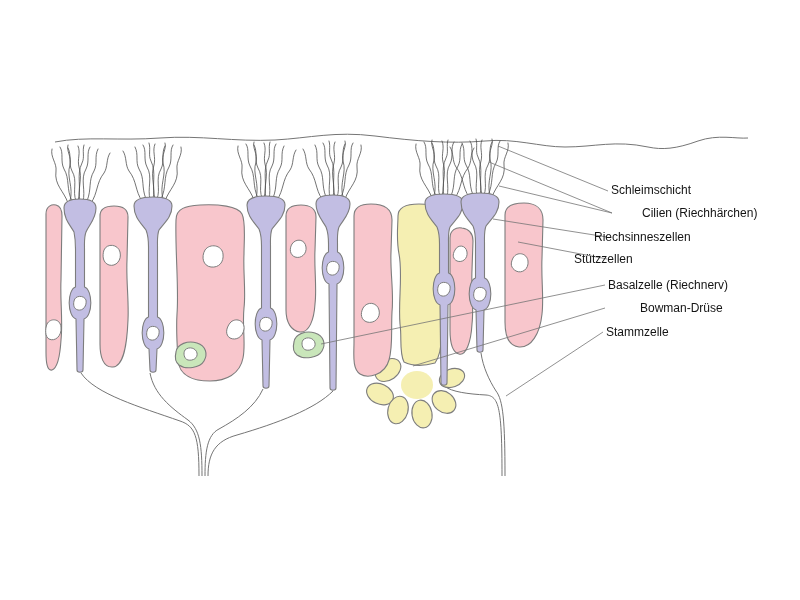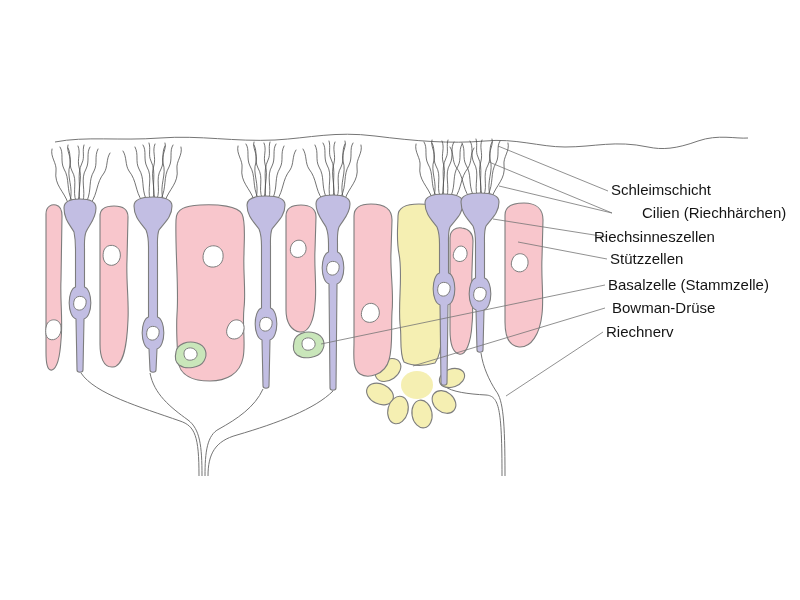--- a/index.html
+++ b/index.html
@@ -9,21 +9,21 @@
   .cell-outline{stroke:var(--outline,#7d7d7d);stroke-width:1.1;stroke-linejoin:round;}
   .pink{fill:var(--pink,#f8c6cc);}
   .purple{fill:var(--purple,#c2bee3);}
   .yellow{fill:var(--yellow,#f5efb2);}
   .green{fill:var(--green,#c9e6ba);}
   .hole{fill:#ffffff;stroke:var(--outline,#7d7d7d);stroke-width:1;}
   .cilium{fill:none;stroke:var(--cilia,#4f4f4f);stroke-width:0.8;stroke-linecap:round;}
   .mucus{fill:none;stroke:var(--line,#6e6e6e);stroke-width:1;}
   .nerve{fill:none;stroke:var(--line,#8a8a8a);stroke-width:1;}
   .leader{fill:none;stroke:var(--line,#6e6e6e);stroke-width:0.8;}
-  .label{position:absolute;font-size:15px;line-height:14px;color:#141414;white-space:nowrap;}
+  .label{position:absolute;font-size:12px;line-height:14px;color:#141414;white-space:nowrap;}
 </style>
 </head>
 <body>
 
 <div id="stage">
 
 <svg id="art" width="800" height="600" viewBox="0 0 800 600">
 
   <defs>
     <g id="tuft">
@@ -153,18 +153,18 @@
     <path class="leader" d="M605,285 L321,344"></path>
     <path class="leader" d="M605,308 L413,366"></path>
     <path class="leader" d="M603,332 L506,396"></path>
   </g>
 </svg>
 
   <div>
     <div class="label" style="left:611px;top:183px">Schleimschicht</div>
     <div class="label" style="left:642px;top:206px">Cilien (Riechhärchen)</div>
     <div class="label" style="left:594px;top:230px">Riechsinneszellen</div>
-    <div class="label" style="left:610px;top:252px">Stützzellen</div>
-    <div class="label" style="left:608px;top:278px">Basalzelle (Stammzelle)</div>
-    <div class="label" style="left:612px;top:301px">Bowman-Drüse</div>
-    <div class="label" style="left:606px;top:325px">Riechnerv</div>
+    <div class="label" style="left:574px;top:252px">Stützzellen</div>
+    <div class="label" style="left:608px;top:278px">Basalzelle (Riechnerv)</div>
+    <div class="label" style="left:640px;top:301px">Bowman-Drüse</div>
+    <div class="label" style="left:606px;top:325px">Stammzelle</div>
   </div>
 </div>
 
 </body></html>

